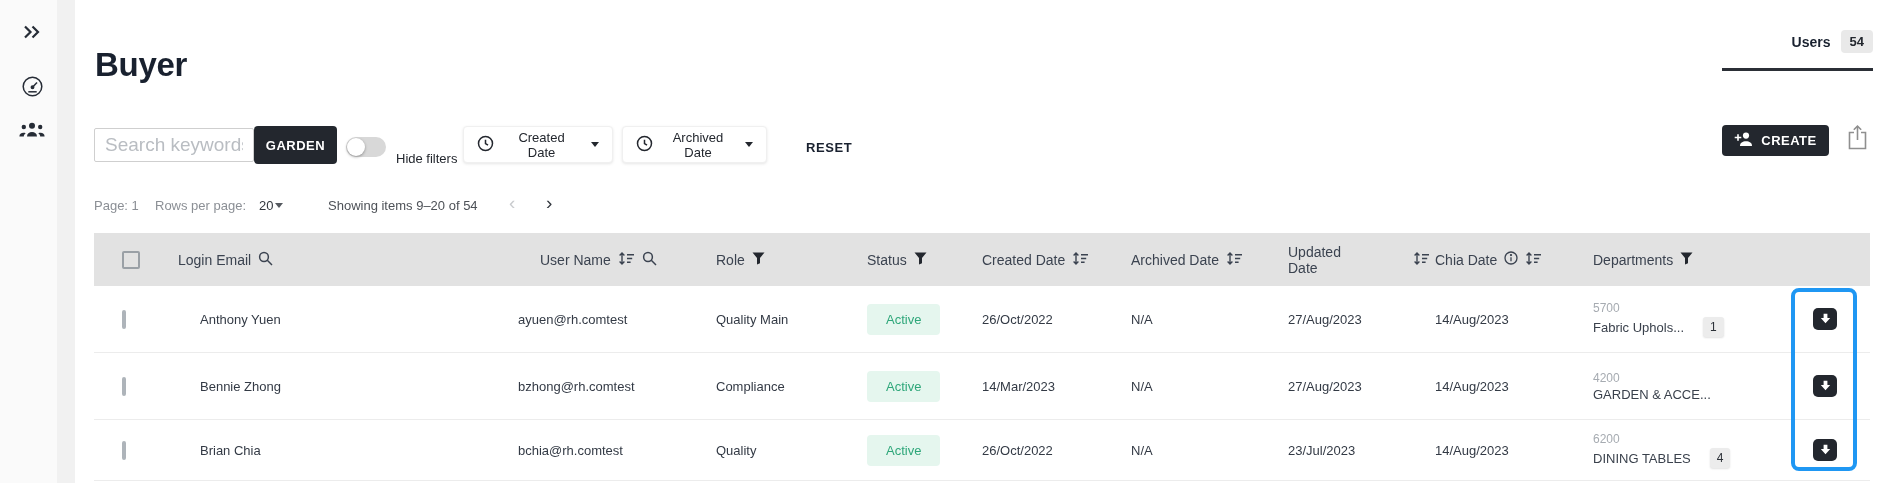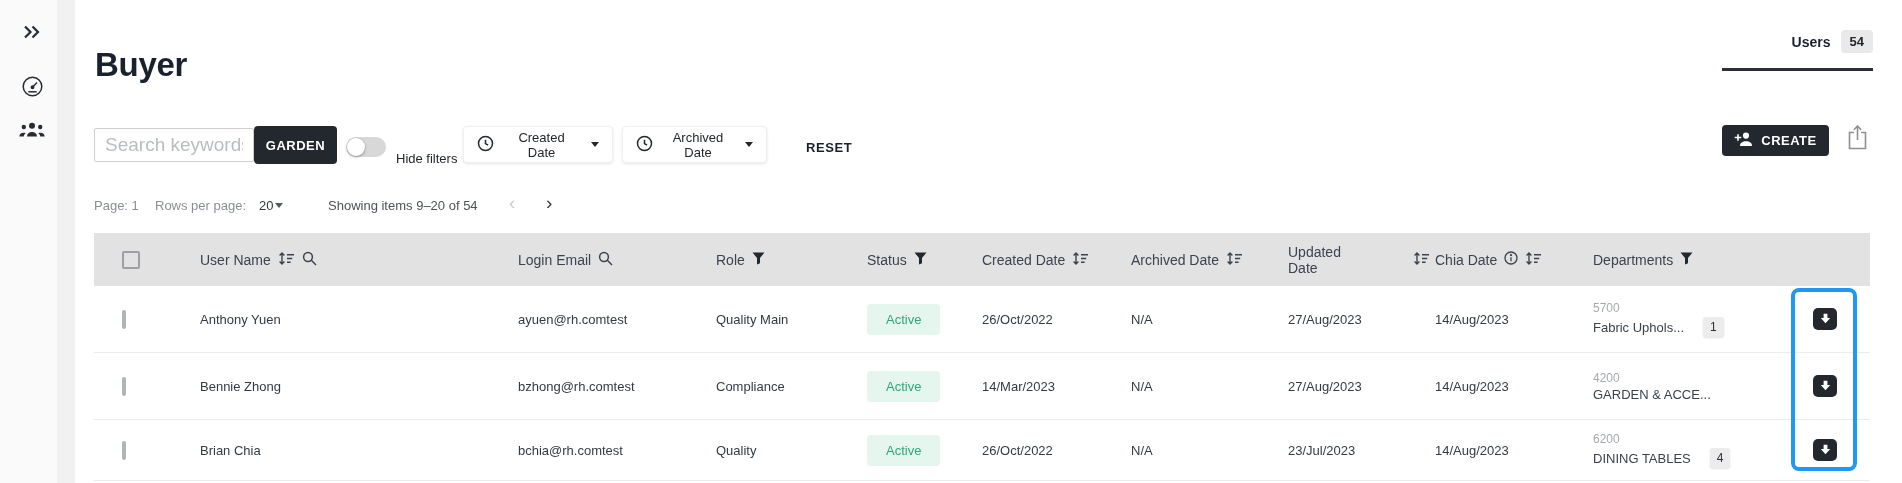--- a/index.html
+++ b/index.html
@@ -170,33 +170,33 @@
   <span class="pg pg-showing">Showing items 9–20 of 54</span>
   <button class="pg pg-prev">‹</button>
   <button class="pg pg-next">›</button>
 
   <div class="table">
 
     <div class="grid thead">
       <div class="hcell c0">
           <span class="checkbox"></span>
         </div>
-      <div class="hcell c1">
-        <span>User Name</span>
-        <span><svg width="17" height="13" viewBox="0 0 17 13" fill="none" stroke="#3b4350" stroke-width="1.4">
-              <path d="M4 1.2 V11.8 M1.6 3.4 L4 1 L6.4 3.4 M1.6 9.6 L4 12 L6.4 9.6"></path>
-              <path d="M9 2.8 H16 M9 6.5 H14.2 M9 10.2 H12.6"></path>
-            </svg></span>
+      <div class="hcell c2">
+        <span>Login Email</span>
         <span><svg width="15" height="15" viewBox="0 0 15 15" fill="none" stroke="#3b4350" stroke-width="1.5">
               <circle cx="6" cy="6" r="4.4"></circle>
               <path d="M9.3 9.3 L14 14"></path>
             </svg></span>
       </div>
-      <div class="hcell c2">
-        <span>Login Email</span>
+      <div class="hcell c1">
+        <span>User Name</span>
+        <span><svg width="17" height="13" viewBox="0 0 17 13" fill="none" stroke="#3b4350" stroke-width="1.4">
+              <path d="M4 1.2 V11.8 M1.6 3.4 L4 1 L6.4 3.4 M1.6 9.6 L4 12 L6.4 9.6"></path>
+              <path d="M9 2.8 H16 M9 6.5 H14.2 M9 10.2 H12.6"></path>
+            </svg></span>
         <span><svg width="15" height="15" viewBox="0 0 15 15" fill="none" stroke="#3b4350" stroke-width="1.5">
               <circle cx="6" cy="6" r="4.4"></circle>
               <path d="M9.3 9.3 L14 14"></path>
             </svg></span>
       </div>
       <div class="hcell c3">
         <span>Role</span>
         <span><svg width="13" height="13" viewBox="0 0 13 13" fill="#23272e">
               <path d="M0.5 0.5 H12.5 L8 6 V11.2 L5 12.6 V6 Z"></path>
             </svg></span>

